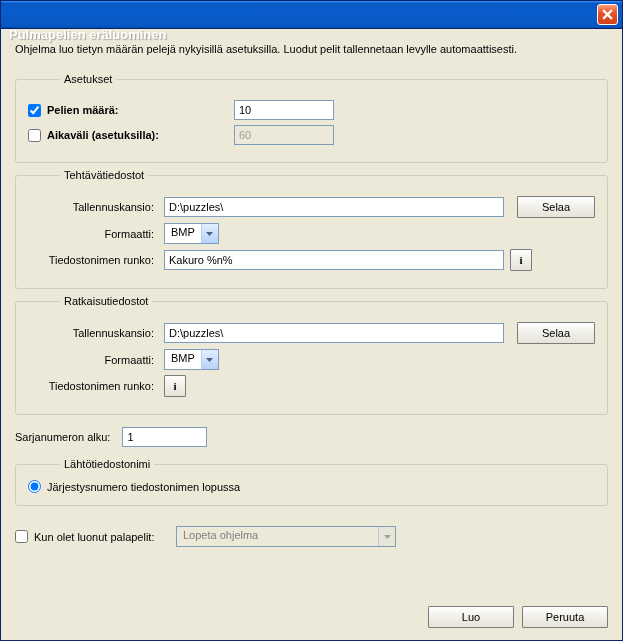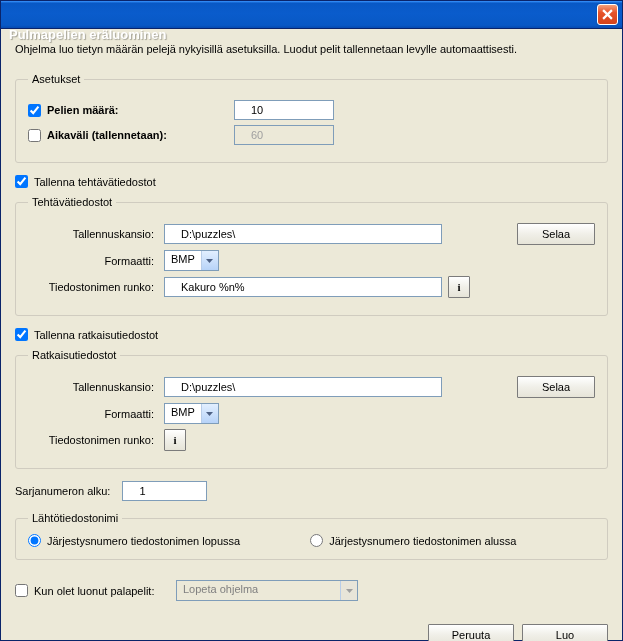--- a/index.html
+++ b/index.html
@@ -54,20 +54,21 @@
   fieldset {
     border: 1px solid #d0ccc0;
     border-radius: 3px;
     padding: 10px 12px 12px 12px;
     margin: 0;
   }
   legend {
     padding: 0 4px;
     color: #0046d5;
     font-size: 11px;
+    margin-left: 32px;
   }
   legend.plain { color:#000; }
   .row {
     display: flex;
     align-items: center;
     margin: 5px 0;
     gap: 6px;
   }
   .label-col {
     width: 130px;
@@ -79,28 +80,28 @@
     align-items: center;
     gap: 6px;
   }
   input[type=checkbox], input[type=radio] {
     width: 13px; height: 13px; margin: 0;
   }
   .bold { font-weight: bold; }
   input[type=text] {
     border: 1px solid #7f9db9;
     height: 20px;
-    padding: 1px 16px;
+    padding: 1px 4px;
     font-family: inherit;
     font-size: 11px;
     background: #fff;
   }
   input.disabled { background: #ece9d8; color: #a0a0a0; }
   .small-input { width: 100px; }
-  .med-input { width: 278px; }
+  .med-input { width: 340px; }
   .dropdown {
     display:inline-flex; border:1px solid #7f9db9; height:21px; background:#fff; align-items:stretch;
   }
   .dropdown span { padding:2px 6px; min-width:32px; }
   .dropdown .arrow-btn {
     width:17px; background:linear-gradient(to bottom,#e2efff,#b7d3f8);
     border-left:1px solid #b8cde8; display:flex;align-items:center;justify-content:center;
   }
   .dropdown .arrow-btn svg{width:7px;height:4px;}
   .btn {
@@ -155,30 +156,26 @@
       <div class="row">
         <div class="chk-label" style="width:200px;">
           <input type="checkbox" checked="" style="">
           <span class="bold">Pelien määrä:</span>
         </div>
         <input type="text" class="small-input" value="10" style="">
       </div>
       <div class="row">
         <div class="chk-label" style="width:200px;">
           <input type="checkbox" style="">
-          <span class="bold">Aikaväli (tallennetaan):</span>
+          <span class="bold">Aikaväli (asetuksilla):</span>
         </div>
         <input type="text" class="small-input disabled" readonly="" value="60" style="">
       </div>
     </fieldset>
 
-    <div class="section-chk spacer-top">
-      <input type="checkbox" checked="" style="">
-      <span>Tallenna tehtävätiedostot</span>
-    </div>
 
     <fieldset>
       <legend class="plain">Tehtävätiedostot</legend>
       <div class="row">
         <div class="label-col">Tallennuskansio:</div>
         <input type="text" class="med-input" value="D:\puzzles\" style="">
         <div class="fw"></div>
         <button class="btn">Selaa</button>
       </div>
       <div class="row">
@@ -192,24 +189,20 @@
           </div>
         </div>
       </div>
       <div class="row">
         <div class="label-col">Tiedostonimen runko:</div>
         <input type="text" class="med-input" value="Kakuro %n%" style="">
         <button class="btn small">i</button>
       </div>
     </fieldset>
 
-    <div class="section-chk spacer-top">
-      <input type="checkbox" checked="" style="">
-      <span>Tallenna ratkaisutiedostot</span>
-    </div>
 
     <fieldset>
       <legend class="plain">Ratkaisutiedostot</legend>
       <div class="row">
         <div class="label-col">Tallennuskansio:</div>
         <input type="text" class="med-input" value="D:\puzzles\" style="">
         <div class="fw"></div>
         <button class="btn">Selaa</button>
       </div>
       <div class="row">
@@ -234,42 +227,38 @@
       <input type="text" class="small-input" style="width: 85px;" value="1">
     </div>
 
     <fieldset>
       <legend class="plain">Lähtötiedostonimi</legend>
       <div class="radio-row">
         <label class="flexwrap">
           <input type="radio" name="ord" checked="" style="">
           <span>Järjestysnumero tiedostonimen lopussa</span>
         </label>
-        <label class="flexwrap">
-          <input type="radio" name="ord" style="">
-          <span>Järjestysnumero tiedostonimen alussa</span>
-        </label>
       </div>
     </fieldset>
 
     <div class="row" style="margin-top:14px;">
       <label class="flexwrap" style="width:155px;">
         <input type="checkbox" style="">
         <span>Kun olet luonut palapelit:</span>
       </label>
-      <div class="dropdown" style="background:#ece9d8;width:182px;">
+      <div class="dropdown" style="background:#ece9d8;width:220px;">
         <span style="color:#808080;flex:1;">Lopeta ohjelma</span>
         <div class="arrow-btn" style="background:#e8e5d9;">
           <svg viewBox="0 0 7 4">
               <path d="M0 0 L3.5 4 L7 0 Z" fill="#a0a0a0"></path>
             </svg>
         </div>
       </div>
     </div>
 
   </div>
 
   <div class="buttons-bar">
+    <button class="btn">Luo</button>
     <button class="btn">Peruuta</button>
-    <button class="btn">Luo</button>
   </div>
 
 </div>
 
 </body></html>

